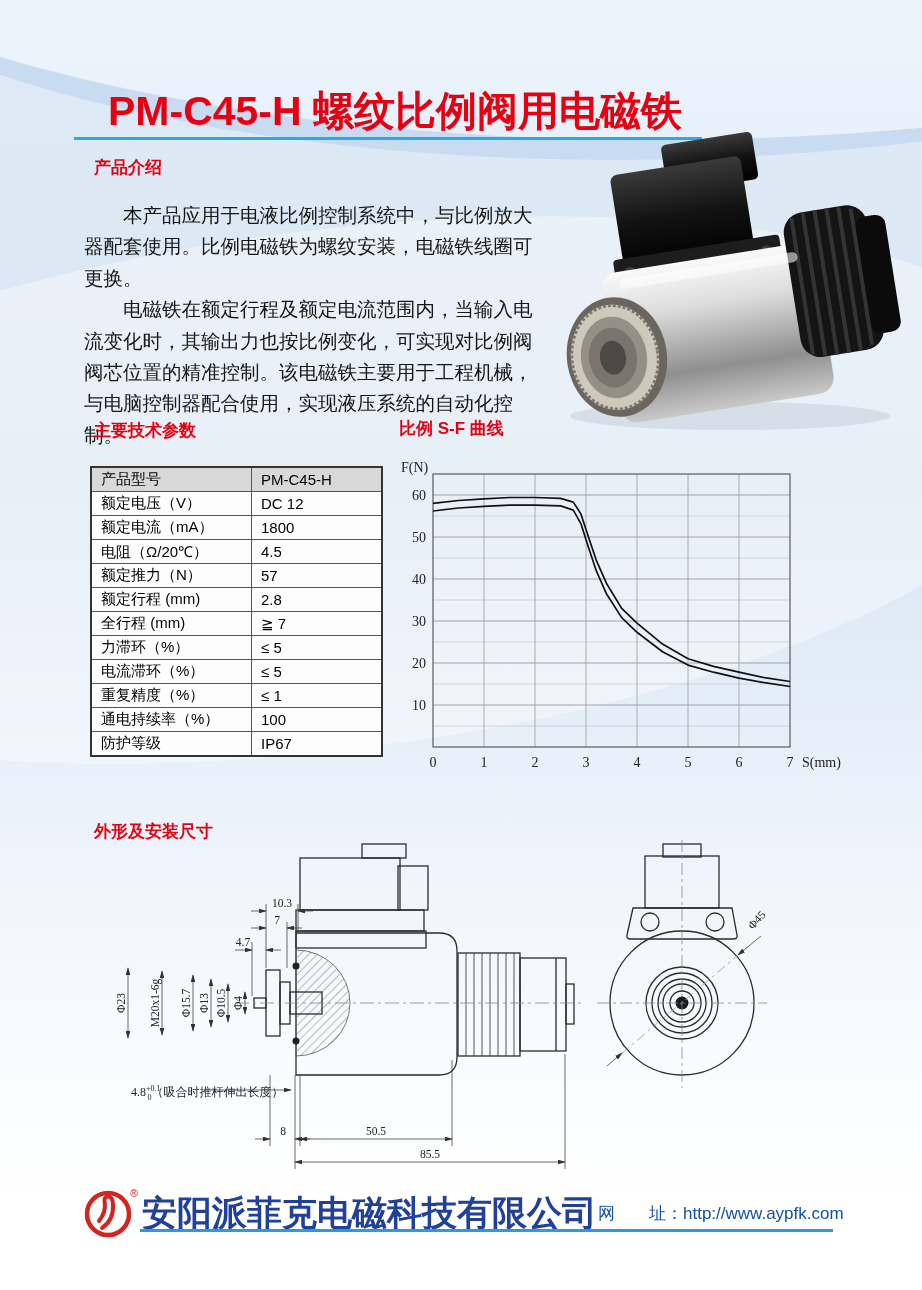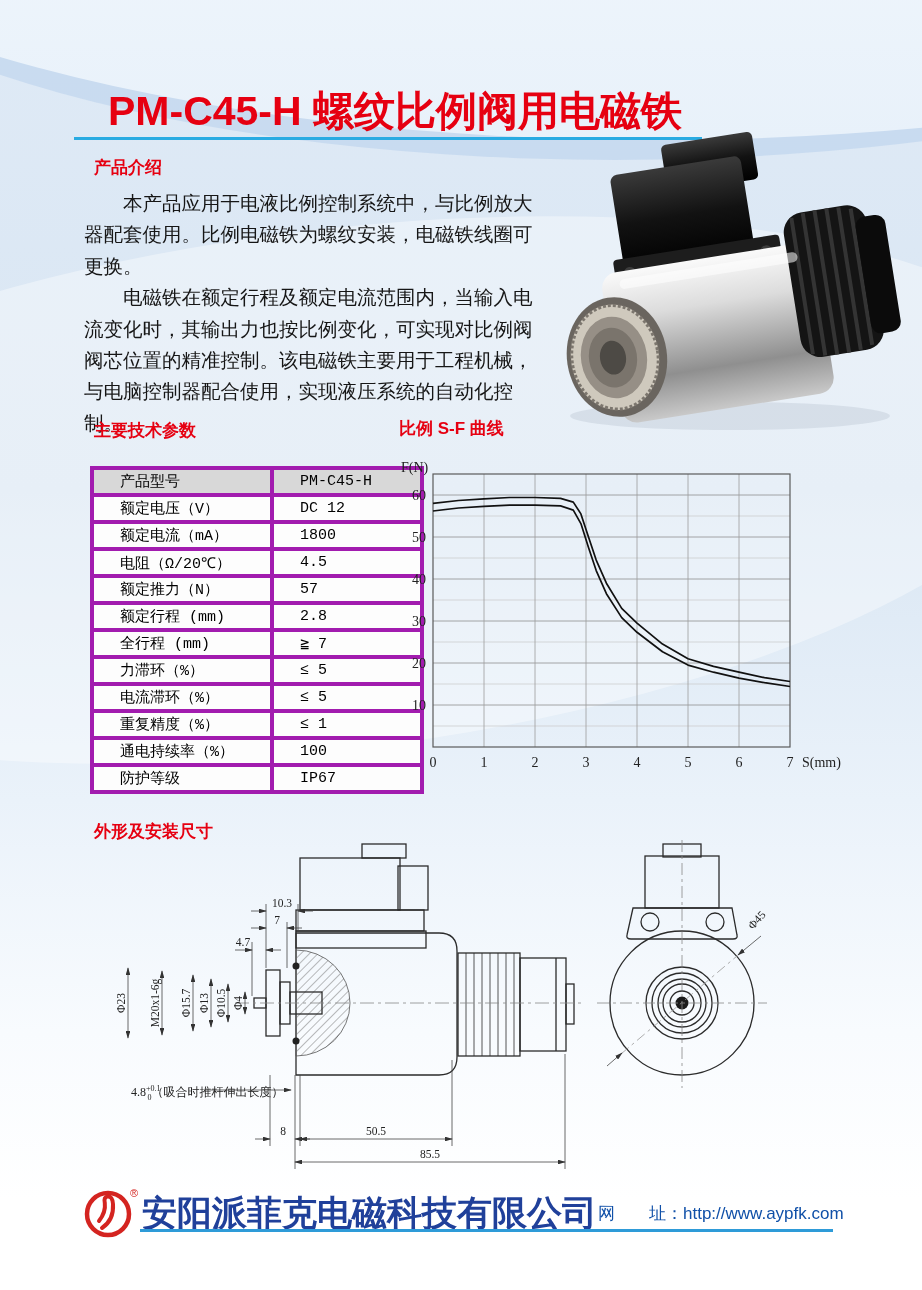--- a/index.html
+++ b/index.html
@@ -10,26 +10,26 @@
   .wave2{left:-260px;top:-430px;width:1750px;height:590px;background:rgba(186,210,236,0.6);}
   .wave1{left:-320px;top:-500px;width:1950px;height:640px;background:linear-gradient(180deg,#f4f9fd 40%,#e8f1fa 100%);}
   .wave3{left:-420px;top:230px;width:1500px;height:520px;background:rgba(255,255,255,0.38);transform:rotate(-7deg);}
   .page-title{position:absolute;left:108px;top:84px;margin:0;font-size:41px;font-weight:bold;color:#e60011;white-space:nowrap;}
   .title-underline{position:absolute;left:74px;top:137px;width:628px;height:3px;background:#29abe2;}
   .sec{position:absolute;margin:0;font-size:17px;font-weight:bold;color:#e60011;white-space:nowrap;}
   .h-intro{left:94px;top:156px;}
   .h-specs{left:94px;top:419px;}
   .h-curve{left:399px;top:417px;}
   .h-draw{left:94px;top:820px;}
-  .intro{position:absolute;left:84px;top:188px;width:464px;font-size:19.5px;line-height:31.4px;color:#161616;}
+  .intro{position:absolute;left:84px;top:200px;width:464px;font-size:19.5px;line-height:31.4px;color:#161616;}
   .intro p{margin:0;text-indent:2em;}
   .photo{position:absolute;left:535px;top:128px;}
   .spec-table{position:absolute;left:90px;top:466px;border-collapse:collapse;table-layout:fixed;
     font-size:15px;color:#000;background:#fdfdfd;}
-  .spec-table td{border:4px solid #a21caf;height:23px;padding:0 0 0 26px;vertical-align:middle;white-space:nowrap;font-family:Liberation Mono, monospace;}
+  .spec-table td{border:1px solid #a21caf;height:23px;padding:0 0 0 9px;vertical-align:middle;white-space:nowrap;}
   .spec-table{border:2px solid #333;}
   .spec-table .c1{width:150px;}
   .spec-table .c2{width:120px;}
   .spec-table tr.hdr td{background:#d8d8d8;}
   .chart{position:absolute;left:395px;top:455px;}
   .ctick{font-family:"Liberation Serif",serif;font-size:14px;fill:#222;}
   .clab{font-family:"Liberation Serif",serif;font-size:14px;fill:#222;}
   .drawing{position:absolute;left:85px;top:838px;}
   .dimtxt{font-family:"Liberation Serif",serif;font-size:11.5px;fill:#222;}
   .dline{stroke:#444;stroke-width:0.8;fill:none;}

